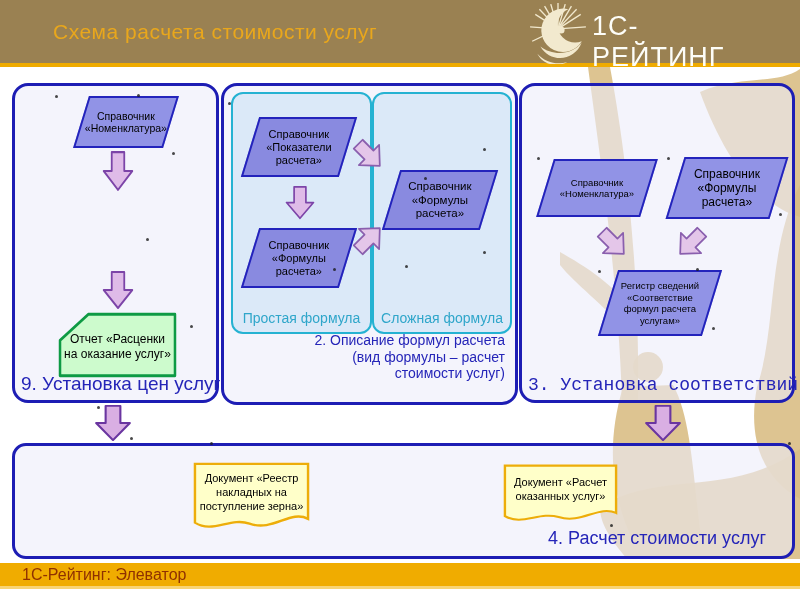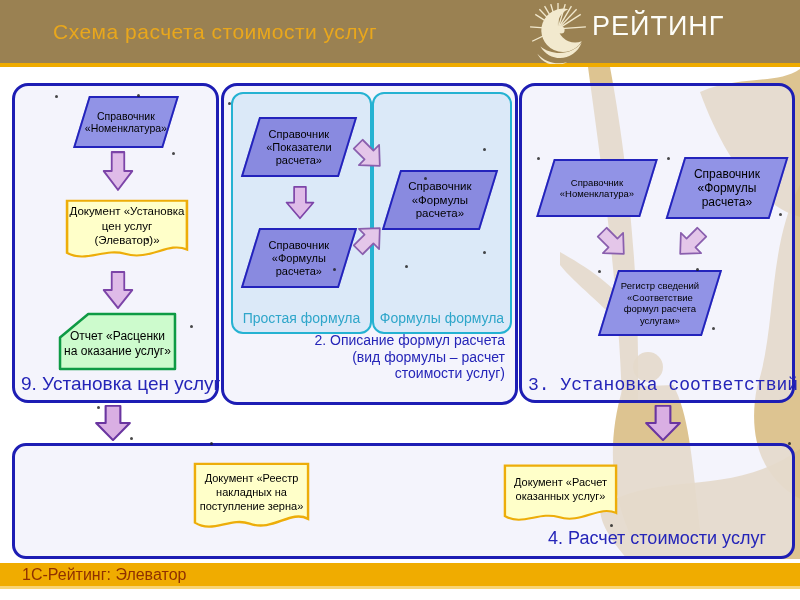--- a/index.html
+++ b/index.html
@@ -57,21 +57,21 @@
   .p3a{left:23px;top:73px;width:100px;height:54px;font-size:9.5px;}
   .p3b{left:153px;top:71px;width:100px;height:58px;font-size:12px;}
   .p3c{left:86px;top:184px;width:100px;height:62px;font-size:9.5px;line-height:1.22;}
 
   
   .shape{position:absolute;}
   .shape svg{position:absolute;left:0;top:0;width:100%;height:100%;}
   .shape .txt{position:absolute;left:4px;right:4px;top:2px;bottom:12px;display:flex;
               align-items:center;justify-content:center;text-align:center;line-height:1.25;}
   .p1-doc{left:50px;top:113px;width:124px;height:64px;font-size:11.5px;}
-  .p1-report{left:43px;top:226px;width:119px;height:59px;font-size:12px;}
+  .p1-report{left:43px;top:226px;width:119px;height:66px;font-size:12px;}
   .p1-report .txt{bottom:4px;top:8px;}
   .p4-doc1{left:178px;top:16px;width:117px;height:72px;font-size:11px;}
   .p4-doc2{left:488px;top:18px;width:115px;height:62px;font-size:11px;}
 
   
   .arrow{position:absolute;}
   .p1-arrow1{left:86px;top:64px;width:34px;height:42px;}
   .p1-arrow2{left:86px;top:184px;width:34px;height:40px;}
   .pA-arrow{left:51px;top:91px;width:32px;height:35px;}
   .diag{width:34px;height:34px;}
@@ -121,37 +121,32 @@
         <line x1="30" y1="26" x2="12" y2="7"></line>
           <line x1="30" y1="26" x2="48" y2="7"></line>
       </g>
       <path d="M40,7 A21,21 0 1,0 53,38 A16,16 0 1,1 40,7 Z" fill="#F2E9CE"></path>
       <circle cx="33" cy="27" r="3.4" fill="#F2E9CE"></circle>
       <path d="M28,31 C33,33 37,37 36,43 L26,44 C25,38 26,34 28,31 Z" fill="#F2E9CE"></path>
       <path d="M13,43 C24,52 44,52 53,39 C46,58 22,59 13,43 Z" fill="#F2E9CE"></path>
       <path d="M10,50 C18,59 30,61 39,58 C28,64 15,60 10,50 Z" fill="#F2E9CE"></path>
     </svg>
     <div class="logo-text">
+      <span>1С-</span>
       <span>РЕЙТИНГ</span>
     </div>
   </div>
 
   <div class="panel" id="panel1">
     <div class="pgram p1-pgram">
       <span>Справочник «Номенклатура»</span>
     </div>
     <svg class="arrow p1-arrow1" viewBox="0 0 38 40" preserveAspectRatio="none">
       <polygon points="12,2 26,2 26,20 35,20 19,38 3,20 12,20" fill="#DFBBE8" stroke="#7C44A8" stroke-width="2" stroke-linejoin="round"></polygon>
     </svg>
-    <div class="shape p1-doc">
-      <svg viewBox="0 0 120 76" preserveAspectRatio="none">
-        <path d="M2,2 H118 V60 C100,50 82,74 58,65 C38,58 20,76 2,64 Z" fill="#FFFFC9" stroke="#EDAD09" stroke-width="2.5"></path>
-      </svg>
-      <div class="txt">Документ «Установка цен услуг (Элеватор)»</div>
-    </div>
     <svg class="arrow p1-arrow2" viewBox="0 0 38 40" preserveAspectRatio="none">
       <polygon points="12,2 26,2 26,20 35,20 19,38 3,20 12,20" fill="#DFBBE8" stroke="#7C44A8" stroke-width="2" stroke-linejoin="round"></polygon>
     </svg>
     <div class="shape p1-report">
       <svg viewBox="0 0 118 58" preserveAspectRatio="none">
         <polygon points="30,2 116,2 116,56 2,56 2,25" fill="#CDFBCD" stroke="#0E9A44" stroke-width="2.5" stroke-linejoin="round"></polygon>
       </svg>
       <div class="txt">Отчет «Расценки на оказание услуг»</div>
     </div>
     <div class="panel-label">9. Установка цен услуг</div>
@@ -167,21 +162,21 @@
       </svg>
       <div class="pgram dk pA2">
         <span>Справочник «Формулы расчета»</span>
       </div>
       <div class="sp-caption">Простая формула</div>
     </div>
     <div class="subpanel" id="sp-complex">
       <div class="pgram dk pB">
         <span>Справочник «Формулы расчета»</span>
       </div>
-      <div class="sp-caption">Формулы формула</div>
+      <div class="sp-caption">Сложная формула</div>
     </div>
     <svg class="arrow diag p2-diag1" viewBox="0 0 38 40" preserveAspectRatio="none">
       <polygon points="12,2 26,2 26,20 35,20 19,38 3,20 12,20" fill="#E4C6E9" stroke="#8A5FAE" stroke-width="2" stroke-linejoin="round"></polygon>
     </svg>
     <svg class="arrow diag p2-diag2" viewBox="0 0 38 40" preserveAspectRatio="none">
       <polygon points="12,2 26,2 26,20 35,20 19,38 3,20 12,20" fill="#E4C6E9" stroke="#8A5FAE" stroke-width="2" stroke-linejoin="round"></polygon>
     </svg>
     <div class="p2-label">2. Описание формул расчета
 (вид формулы – расчет
 стоимости услуг)</div>

